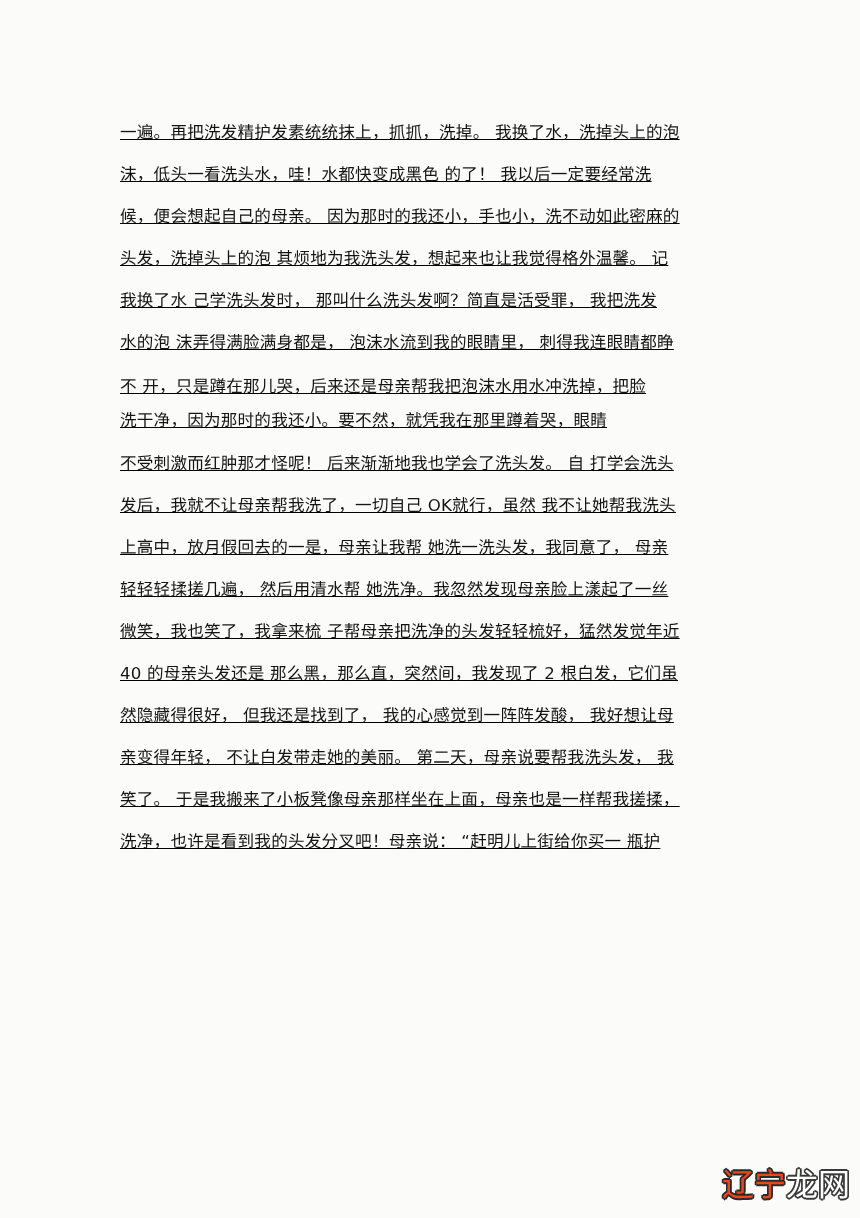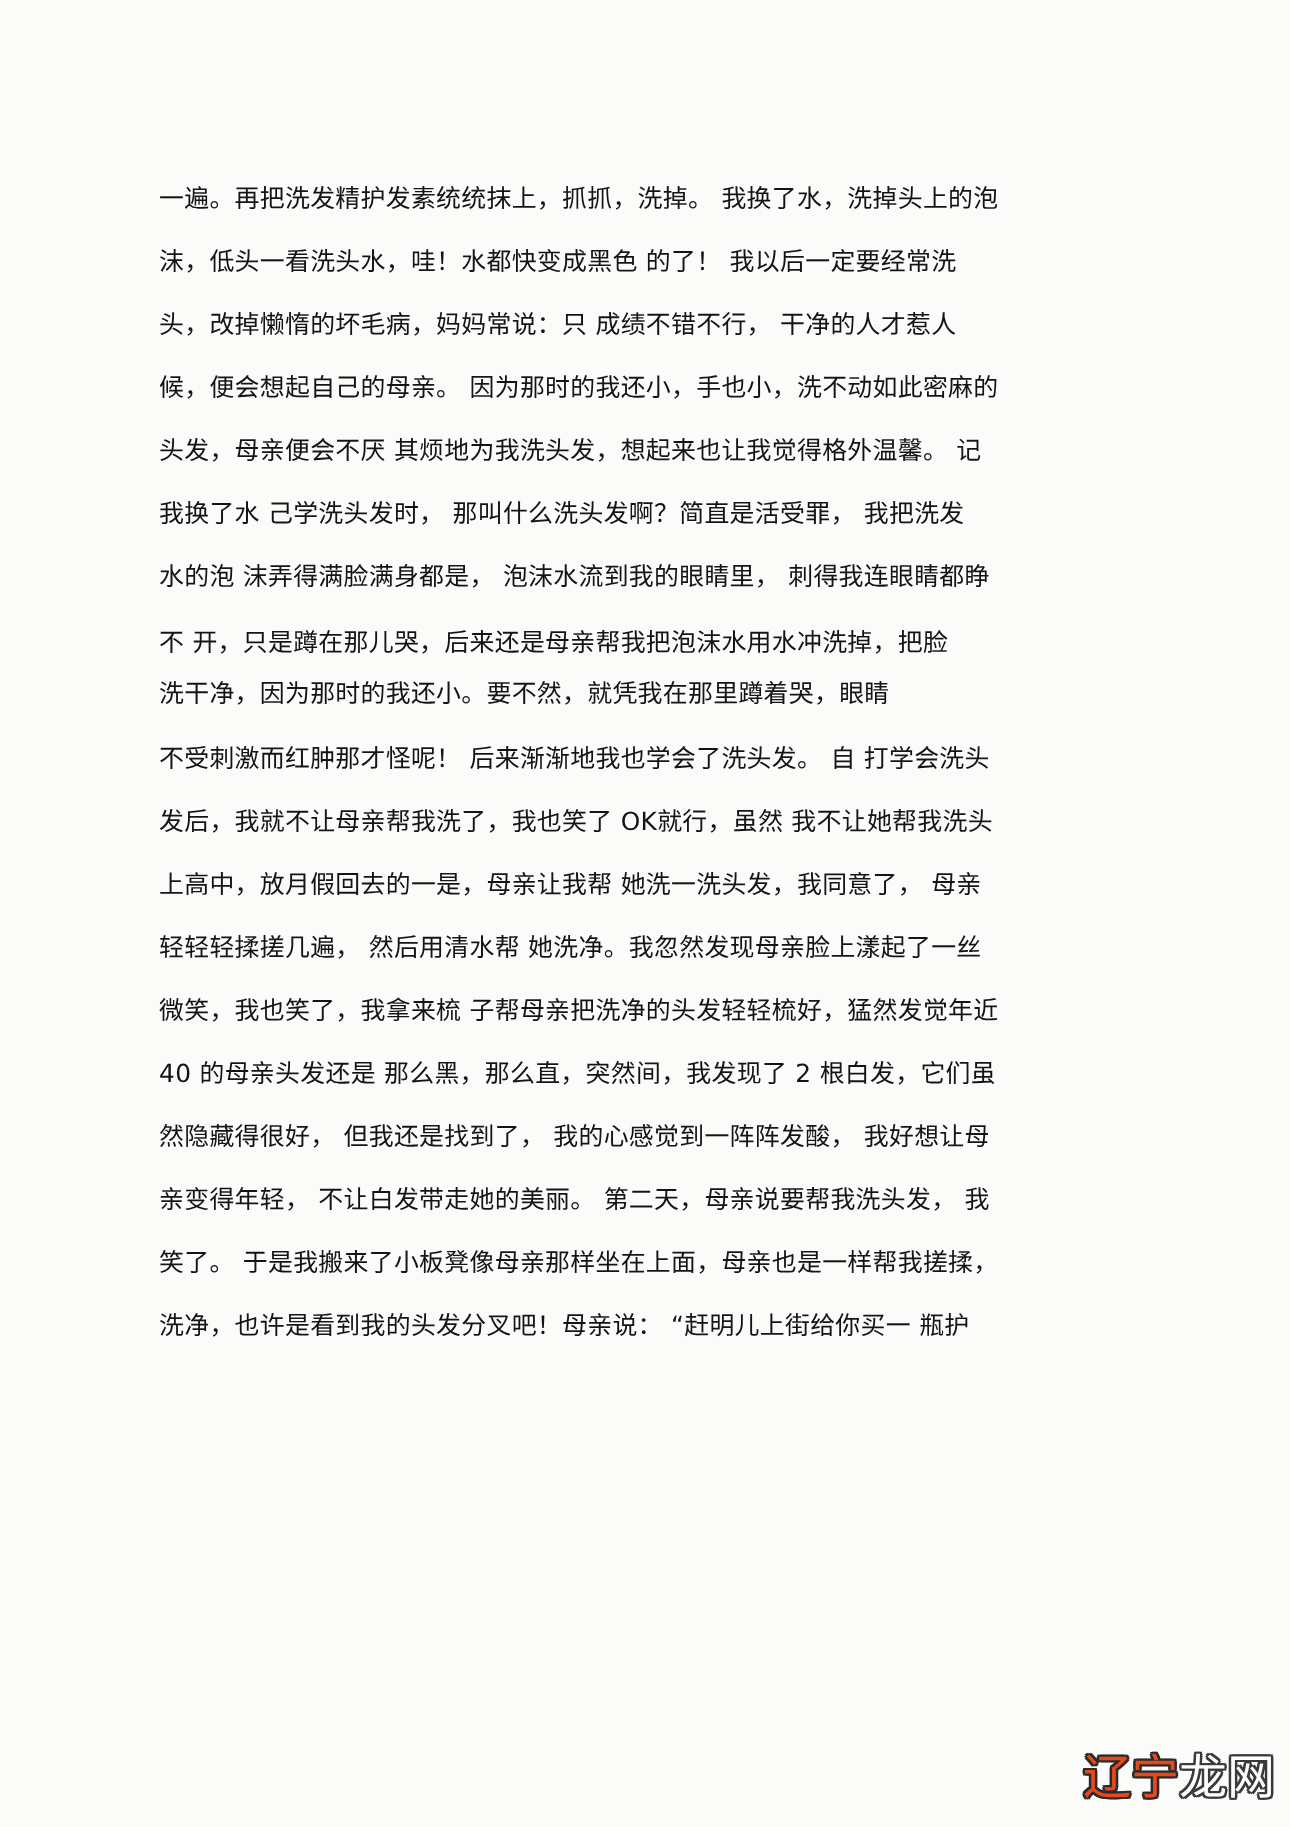--- a/index.html
+++ b/index.html
@@ -19,23 +19,24 @@
   .page {
     position: relative;
     width: 860px;
     height: 1218px;
     background: #fbfbf9;
     box-sizing: border-box;
   }
 
   .doc-body {
     position: absolute;
-    left: 106px;
+    left: 120px;
     top: 112px;
     width: 634px;
+    text-decoration: underline;
   }
 
   
   .para {
     margin: 0;
     padding: 0;
   }
 
   .line {
     display: block;
@@ -100,33 +101,32 @@
 </head>
 <body>
 
 <div class="page">
 
   <div class="doc-body">
 
   <div class="para">
         <span class="line">一遍。再把洗发精护发素统统抹上，抓抓，洗掉。 我换了水，洗掉头上的泡</span>
         <span class="line">沫，低头一看洗头水，哇！水都快变成黑色 的了！ 我以后一定要经常洗</span>
-        <span class="line">头，改掉懒惰的坏毛病，妈妈常说：只 成绩不错不行， 干净的人才惹人</span>
         <span class="line">候，便会想起自己的母亲。 因为那时的我还小，手也小，洗不动如此密麻的</span>
-        <span class="line">头发，母亲便会不厌 其烦地为我洗头发，想起来也让我觉得格外温馨。 记</span>
+        <span class="line">头发，洗掉头上的泡 其烦地为我洗头发，想起来也让我觉得格外温馨。 记</span>
         <span class="line">我换了水 己学洗头发时， 那叫什么洗头发啊？简直是活受罪， 我把洗发</span>
         <span class="line">水的泡 沫弄得满脸满身都是， 泡沫水流到我的眼睛里， 刺得我连眼睛都睁</span>
       </div>
       <div class="para para-tight">
         <span class="line">不 开，只是蹲在那儿哭，后来还是母亲帮我把泡沫水用水冲洗掉，把脸</span>
         <span class="line">洗干净，因为那时的我还小。要不然，就凭我在那里蹲着哭，眼睛</span>
       </div>
       <div class="para">
         <span class="line">不受刺激而红肿那才怪呢！ 后来渐渐地我也学会了洗头发。 自 打学会洗头</span>
-        <span class="line">发后，我就不让母亲帮我洗了，我也笑了 OK就行，虽然 我不让她帮我洗头</span>
+        <span class="line">发后，我就不让母亲帮我洗了，一切自己 OK就行，虽然 我不让她帮我洗头</span>
         <span class="line">上高中，放月假回去的一是，母亲让我帮 她洗一洗头发，我同意了， 母亲</span>
         <span class="line">轻轻轻揉搓几遍， 然后用清水帮 她洗净。我忽然发现母亲脸上漾起了一丝</span>
         <span class="line">微笑，我也笑了，我拿来梳 子帮母亲把洗净的头发轻轻梳好，猛然发觉年近</span>
         <span class="line">40 的母亲头发还是 那么黑，那么直，突然间，我发现了 2 根白发，它们虽</span>
         <span class="line">然隐藏得很好， 但我还是找到了， 我的心感觉到一阵阵发酸， 我好想让母</span>
         <span class="line">亲变得年轻， 不让白发带走她的美丽。 第二天，母亲说要帮我洗头发， 我</span>
         <span class="line">笑了。 于是我搬来了小板凳像母亲那样坐在上面，母亲也是一样帮我搓揉，</span>
         <span class="line">洗净，也许是看到我的头发分叉吧！母亲说： “赶明儿上街给你买一 瓶护</span>
       </div>
     </div>

